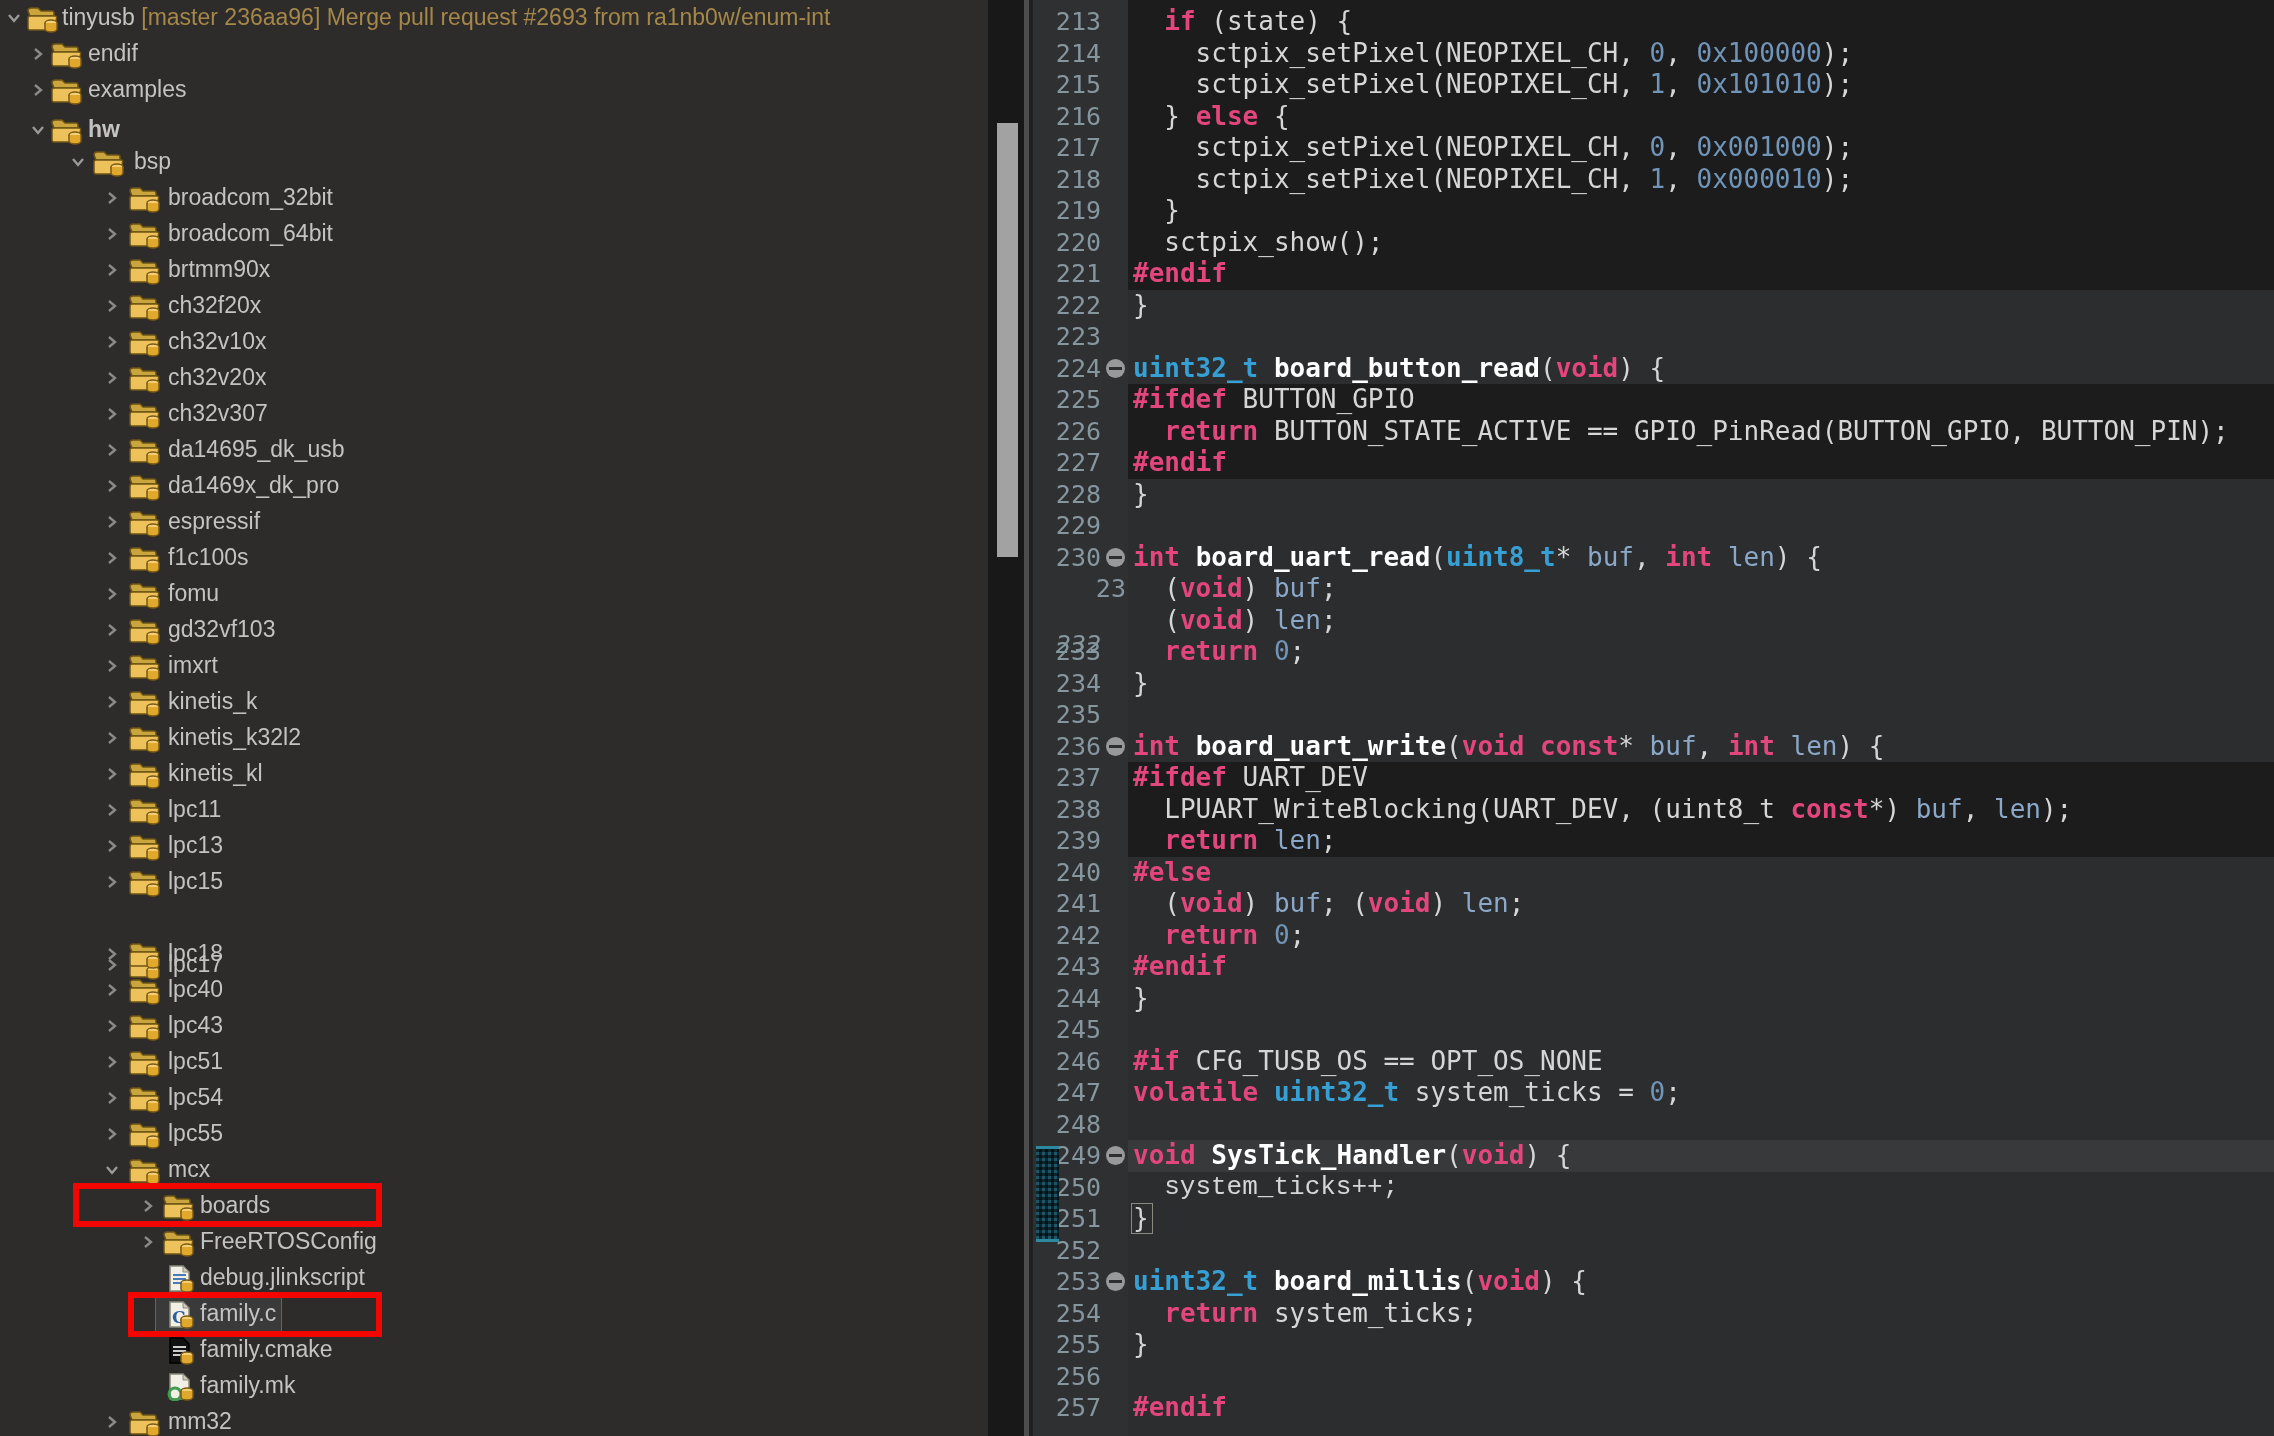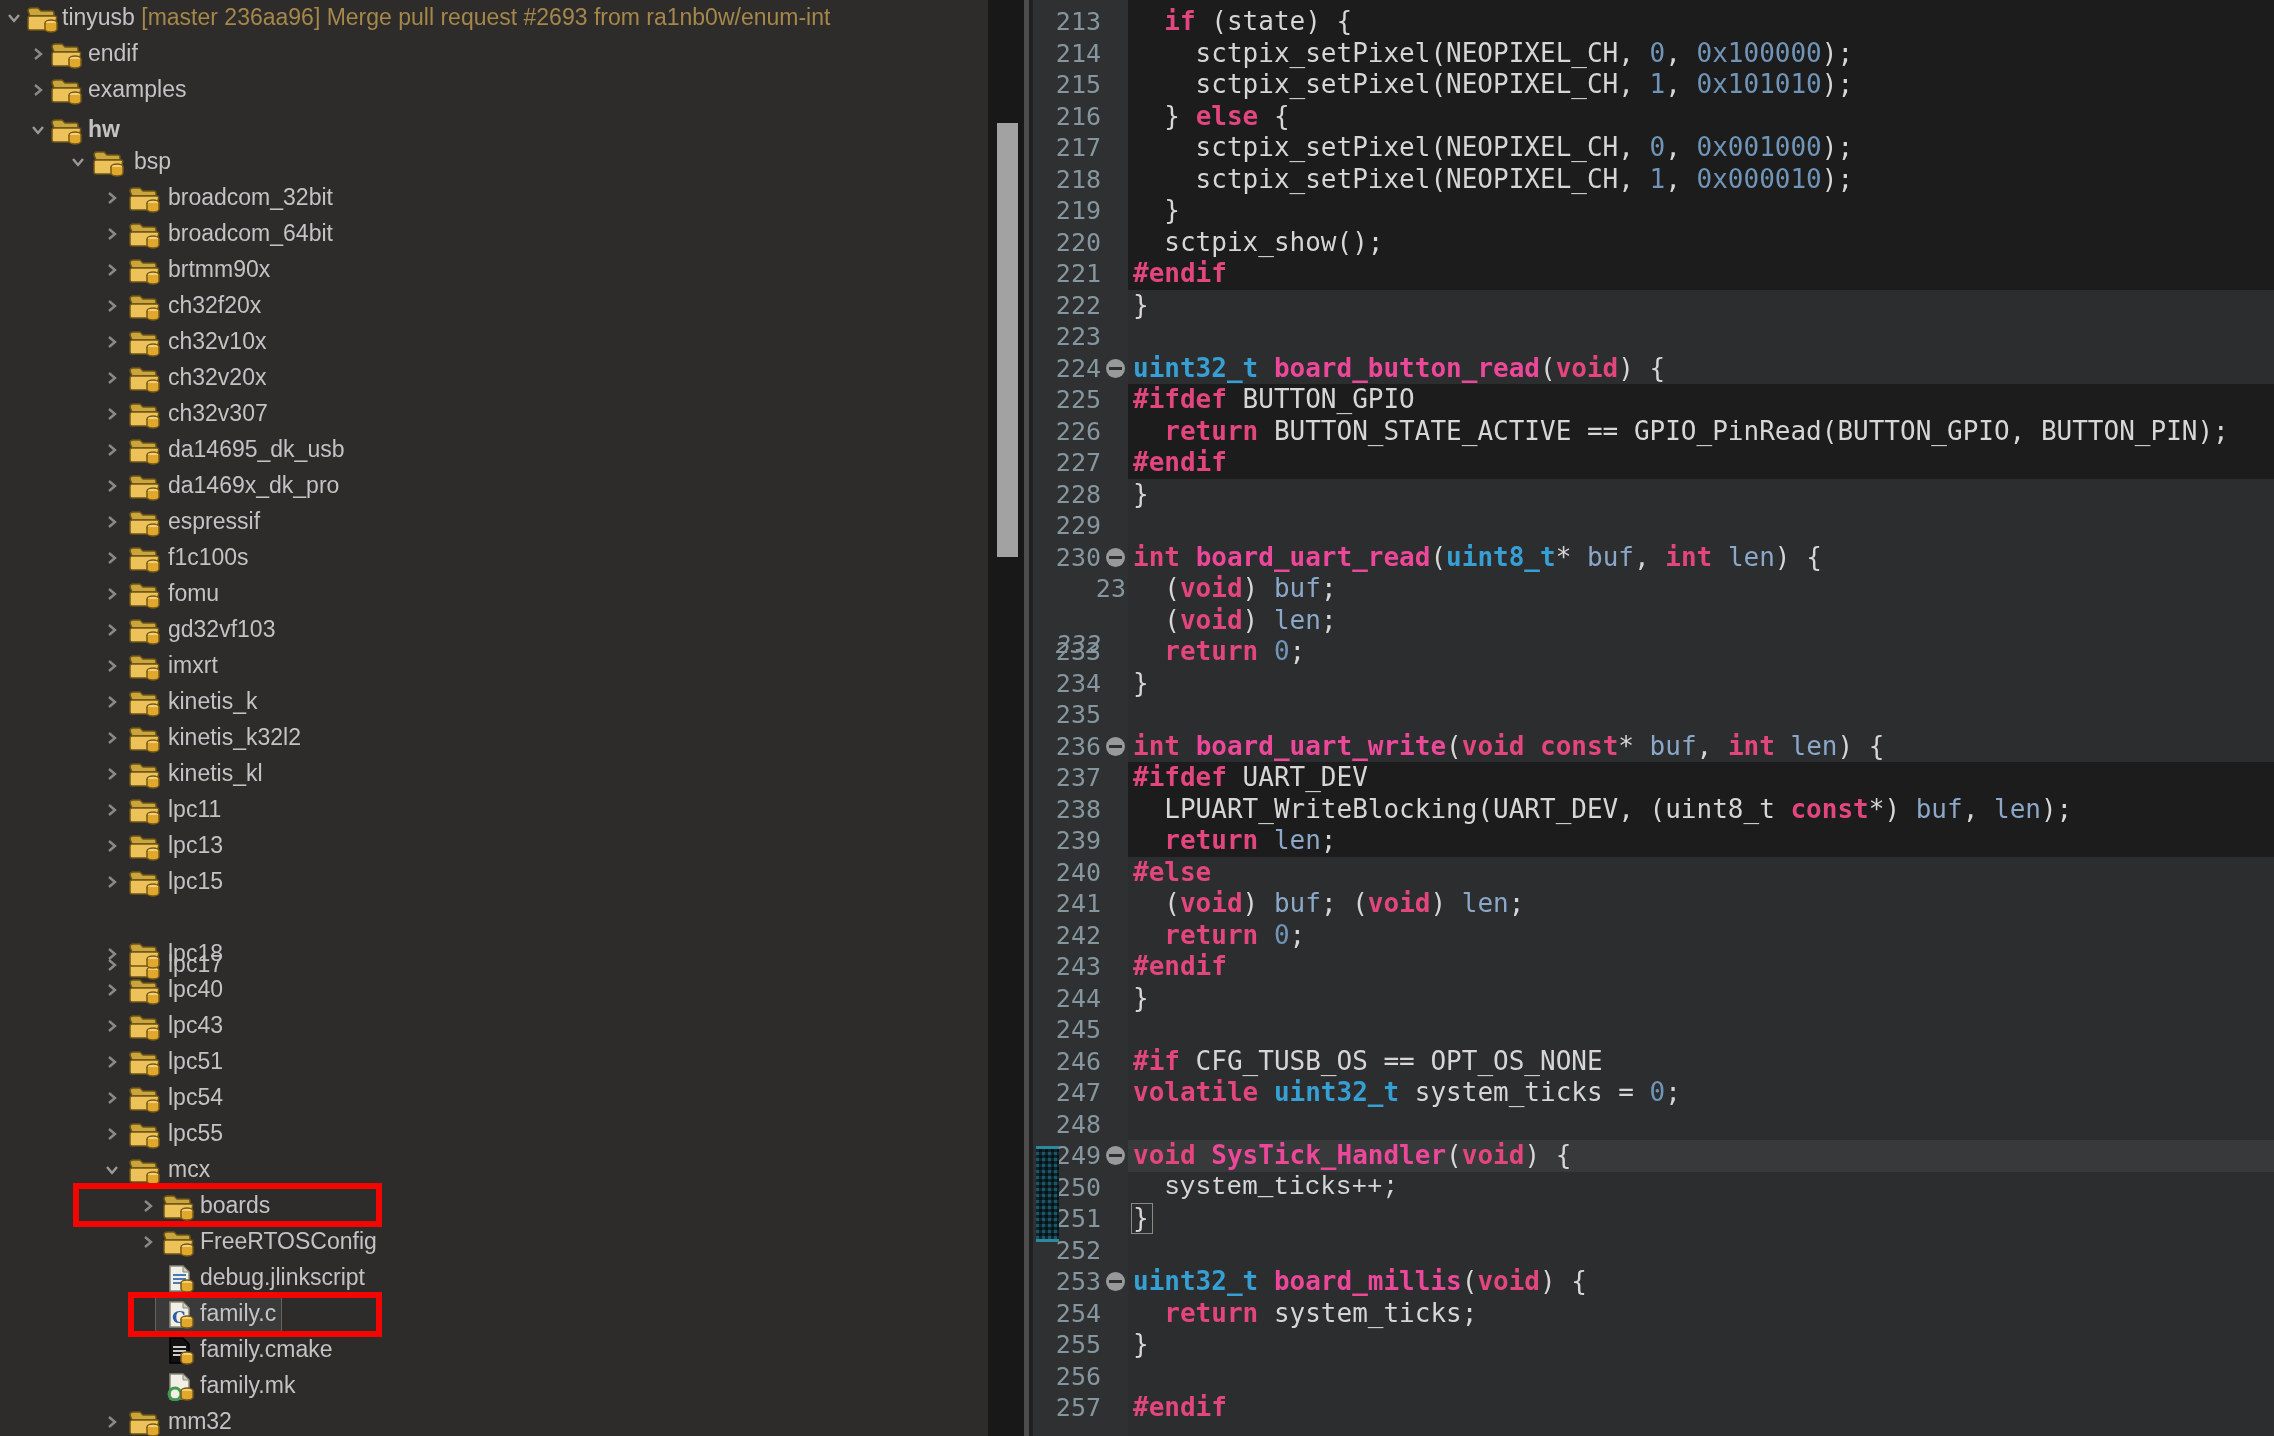--- a/index.html
+++ b/index.html
@@ -30,21 +30,21 @@
   .gnum{position:absolute;left:0;width:68px;text-align:right;
         font-family:"DejaVu Sans Mono",monospace;font-size:25px;color:#85969f;height:32px;line-height:32px;}
   .fold{position:absolute;left:73px;width:19px;height:19px;border-radius:50%;background:#97999b;}
   .fold::after{content:"";position:absolute;left:3px;right:3px;top:8px;height:3px;background:#2e2f30;}
   .cline{position:absolute;left:5px;white-space:pre;font-family:"DejaVu Sans Mono",monospace;
          font-size:26px;height:32px;line-height:31px;}
   .tk-pl{color:#d6d6d6}
   .tk-kw{color:#e2467c;font-weight:bold}
   .tk-pp{color:#e2467c;font-weight:bold}
   .tk-type{color:#369fd4;font-weight:bold}
-  .tk-fn{color:#ec4899;font-weight:bold}
+  .tk-fn{color:#ffffff;font-weight:bold}
   .tk-num{color:#7195b8}
   .tk-var{color:#8ba8c9}
   #bracket-box{position:absolute;border:1px solid #8a8a80;box-sizing:border-box;background:transparent;}
   #change-bar{position:absolute;background:#1d5668;
      background-image:repeating-linear-gradient(0deg,transparent 0 3px,rgba(0,0,0,.55) 3px 6px),
                       repeating-linear-gradient(90deg,transparent 0 3px,rgba(0,0,0,.55) 3px 6px);
      border-top:3px solid #2d89a0;border-bottom:3px solid #2d89a0;box-sizing:border-box;}
 
   
   .redbox{position:absolute;border:6px solid #f40600;box-sizing:border-box;background:transparent;}

